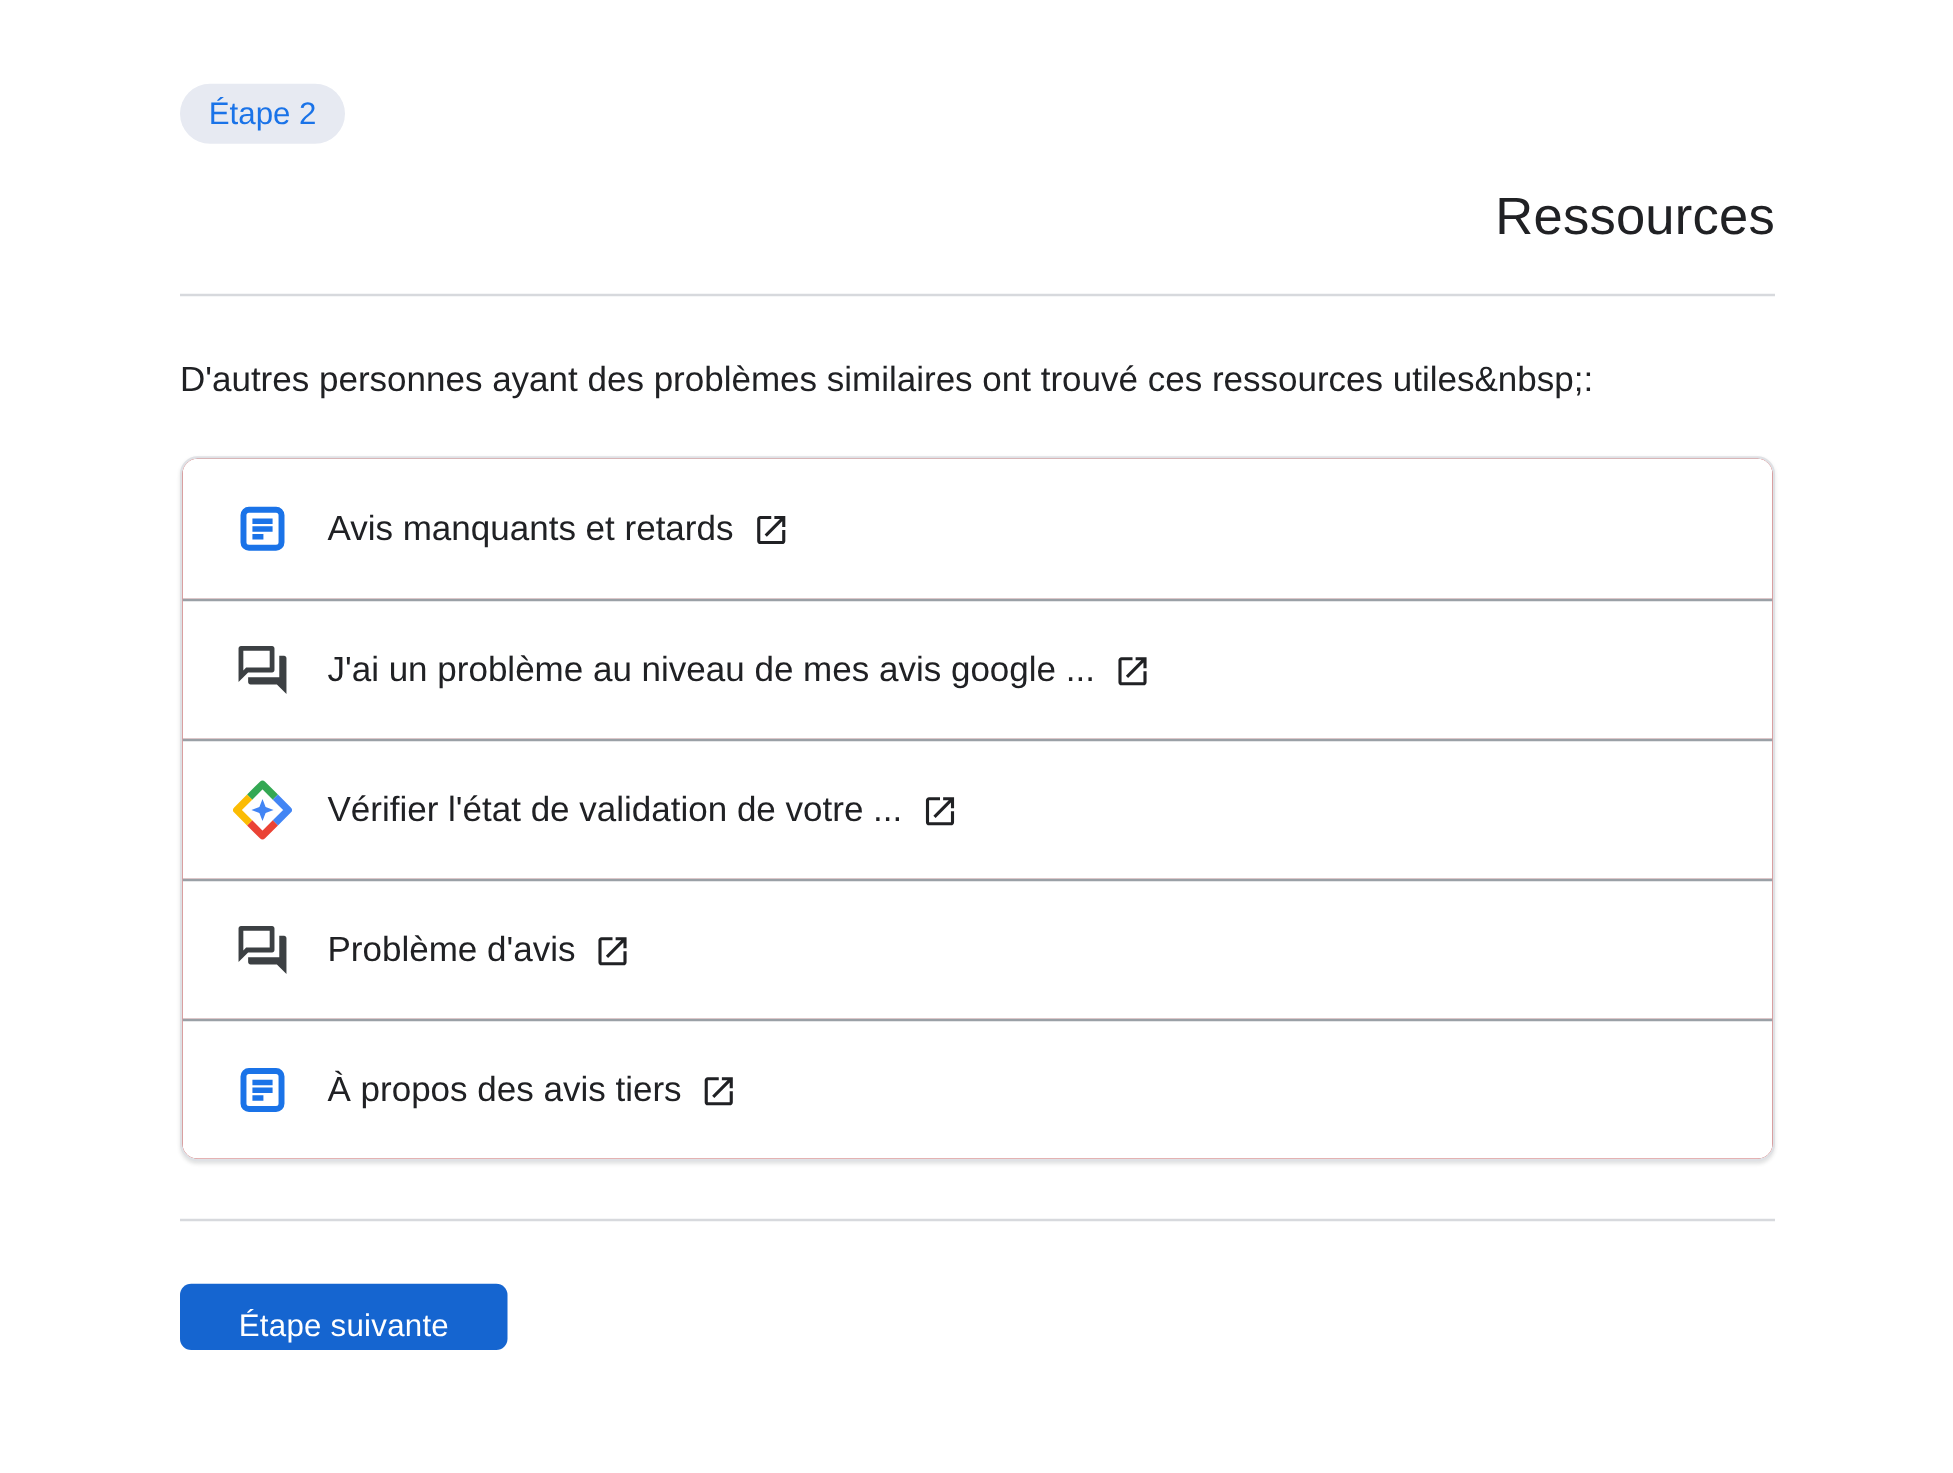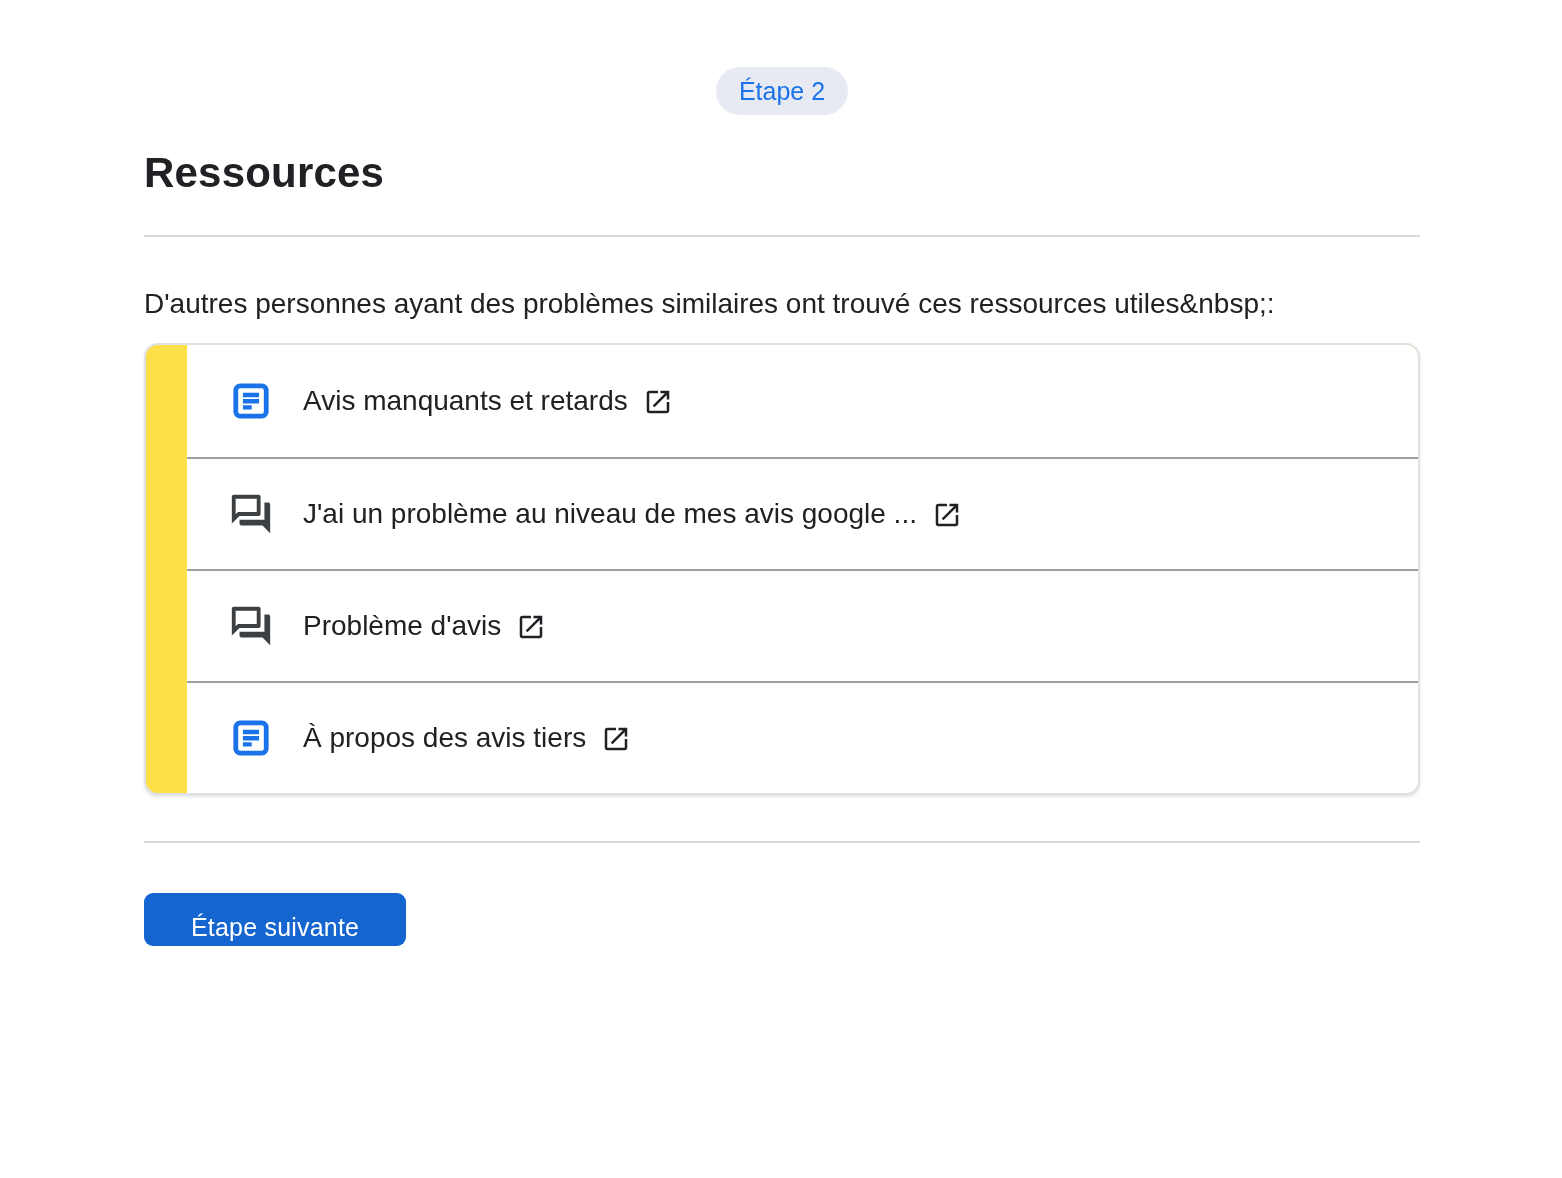--- a/index.html
+++ b/index.html
@@ -19,56 +19,55 @@
   }
   *{box-sizing:border-box;margin:0;padding:0;}
   html,body{background:#ffffff;}
   body{
     width:1562px;height:1178px;overflow:hidden;
     font-family:"Liberation Sans","DejaVu Sans",sans-serif;
     color:var(--text-primary);
   }
   .page{padding:67px 142px 0 144px;}
 
-  .badge-row{text-align:center;}
+  .badge-row{text-align:left;}
   .step-pill{
     display:inline-block;
     background:var(--badge-bg);
     color:var(--badge-text,var(--accent-blue));
     font-size:25px;line-height:48px;height:48px;
     padding:0 23px;border-radius:24px;
   }
 
   h1.page-title{
-    margin-top:34px;text-align:left;
-    font-size:42px;font-weight:700;line-height:48px;
+    margin-top:34px;text-align:right;
+    font-size:42px;font-weight:400;line-height:48px;
     color:var(--text-primary);
     letter-spacing:0.2px;
   }
 
   .divider{
     border:none;height:2px;background:var(--divider);
     margin-top:38px;
   }
   .divider.bottom{margin-top:46px;}
 
   .intro{
     margin-top:50px;
     font-size:28px;line-height:34px;
     color:var(--text-primary);
   }
 
   .card{
-    margin-top:22px;
+    margin-top:44px;
     border:2px solid var(--card-border);
     border-radius:14px;
-    background:#fde047;
+    background:#b91c1c;
     box-shadow:0 2px 3px rgba(60,64,67,.15);
     overflow:hidden;
-    padding-left:41px;
   }
   .row{
     display:flex;align-items:center;
     height:112px;padding:0 36px;
     cursor:pointer;background:#fff;
   }
   .row + .row{border-top:2px solid var(--row-separator);}
   .icon-wrap{
     width:56px;display:flex;justify-content:center;align-items:center;
     flex:0 0 56px;margin-right:24px;
@@ -140,20 +139,37 @@
         </svg>
       </span>
       <span class="row-label">J'ai un problème au niveau de mes avis google ...</span>
       <span class="ext">
         <svg width="30" height="30" viewBox="0 0 24 24">
           <path d="M19 19H5V5h7V3H5c-1.11 0-2 .9-2 2v14c0 1.1.89 2 2 2h14c1.1 0 2-.9 2-2v-7h-2v7zM14 3v2h3.59l-9.83 9.83 1.41 1.41L19 6.41V10h2V3h-7z"></path>
         </svg>
       </span>
     </div>
 
+    <div class="row">
+      <span class="icon-wrap">
+        <svg width="52" height="52" viewBox="0 0 48 48" fill="none" stroke-width="5.4" stroke-linejoin="round">
+          <path class="bp-green" d="M14.5 14.5 24 5l9.5 9.5"></path>
+          <path class="bp-blue" d="M33.5 14.5 43 24l-9.5 9.5"></path>
+          <path class="bp-red" d="M33.5 33.5 24 43l-9.5-9.5"></path>
+          <path class="bp-yellow" d="M14.5 33.5 5 24l9.5-9.5"></path>
+          <path class="bp-spark" stroke="none" d="M24 15.8l2.3 5.9 5.9 2.3-5.9 2.3-2.3 5.9-2.3-5.9-5.9-2.3 5.9-2.3z"></path>
+        </svg>
+      </span>
+      <span class="row-label">Vérifier l'état de validation de votre ...</span>
+      <span class="ext">
+        <svg width="30" height="30" viewBox="0 0 24 24">
+          <path d="M19 19H5V5h7V3H5c-1.11 0-2 .9-2 2v14c0 1.1.89 2 2 2h14c1.1 0 2-.9 2-2v-7h-2v7zM14 3v2h3.59l-9.83 9.83 1.41 1.41L19 6.41V10h2V3h-7z"></path>
+        </svg>
+      </span>
+    </div>
 
     <div class="row">
       <span class="icon-wrap forum-icon">
         <svg width="46" height="46" viewBox="0 0 24 24">
           <path d="M15 4v7H5.17L4 12.17V4h11m1-2H3c-.55 0-1 .45-1 1v14l4-4h10c.55 0 1-.45 1-1V3c0-.55-.45-1-1-1zm5 4h-2v9H6v2c0 .55.45 1 1 1h11l4 4V7c0-.55-.45-1-1-1z"></path>
         </svg>
       </span>
       <span class="row-label">Problème d'avis</span>
       <span class="ext">
         <svg width="30" height="30" viewBox="0 0 24 24">

